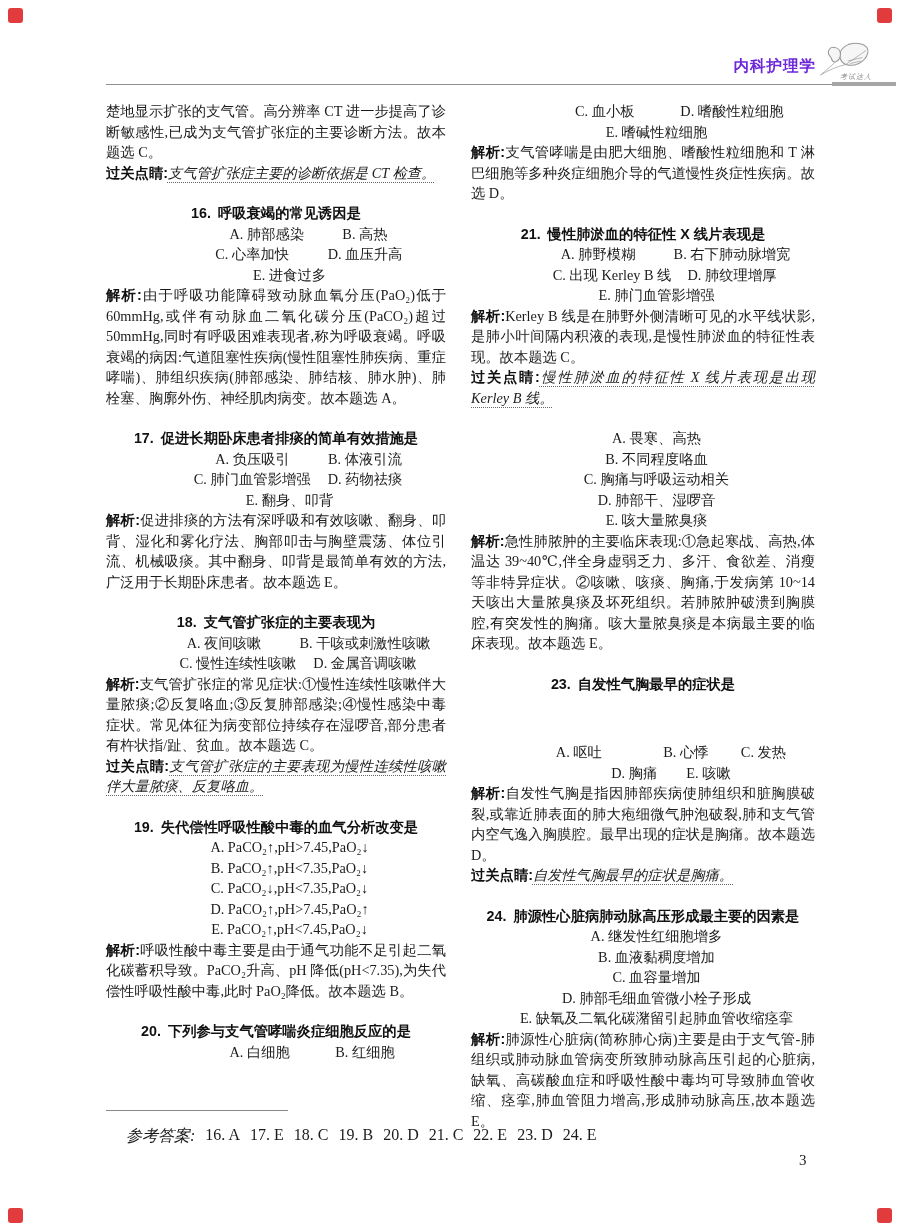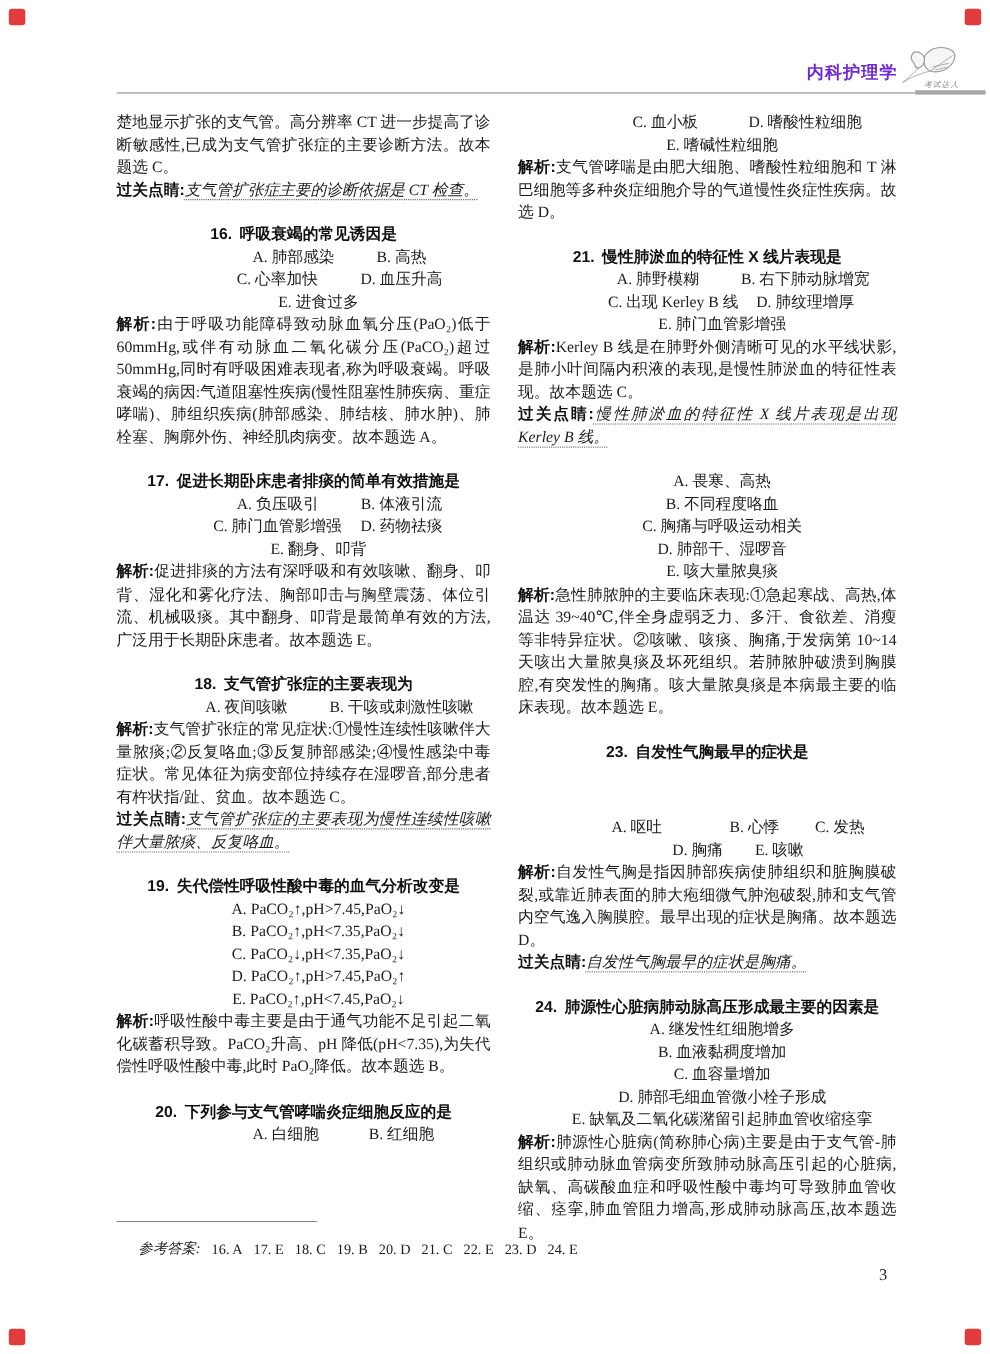--- a/index.html
+++ b/index.html
@@ -58,21 +58,21 @@
   .third-b { width: 110px; margin-top: 48px; }
   .tip-text {
     font-style: italic;
     text-decoration: underline dotted #666 1px;
     text-underline-offset: 4px;
   }
   
   .answers-rule { position: absolute; left: 106px; top: 1110px; width: 182px; height: 1px; background: #8a8a8a; }
   .answers {
     position: absolute; left: 126px; top: 1126px;
-    font-size: 13px; display: flex; gap: 10px; align-items: flex-end; white-space: nowrap;
+    font-size: 16px; display: flex; gap: 10px; align-items: flex-start; white-space: nowrap;
   }
   .ans-label { font-style: italic; }
   .page-num { position: absolute; left: 799px; top: 1152px; font-size: 15px; color: #222; }
 </style>
 </head>
 <body>
 
 <div class="corner tl"></div>
 <div class="corner tr"></div>
 <div class="corner bl"></div>
@@ -120,20 +120,21 @@
       <div><span class="opt half">C. 肺门血管影增强</span><span class="opt">D. 药物祛痰</span></div>
       <div><span class="opt">E. 翻身、叩背</span></div>
     </div>
     <p class="para"><span class="lbl">解析:</span><span>促进排痰的方法有深呼吸和有效咳嗽、翻身、叩背、湿化和雾化疗法、胸部叩击与胸壁震荡、体位引流、机械吸痰。其中翻身、叩背是最简单有效的方法,广泛用于长期卧床患者。故本题选 E。</span></p>
   </section>
 
   <section class="question">
     <h3 class="stem"><span class="qnum">18.</span><span>支气管扩张症的主要表现为</span></h3>
     <div class="opts">
       <div><span class="opt half">A. 夜间咳嗽</span><span class="opt">B. 干咳或刺激性咳嗽</span></div>
+      <div><span class="opt half">C. 慢性连续性咳嗽</span><span class="opt">D. 金属音调咳嗽</span></div>
     </div>
     <p class="para"><span class="lbl">解析:</span><span>支气管扩张症的常见症状:①慢性连续性咳嗽伴大量脓痰;②反复咯血;③反复肺部感染;④慢性感染中毒症状。常见体征为病变部位持续存在湿啰音,部分患者有杵状指/趾、贫血。故本题选 C。</span></p>
     <p class="para"><span class="lbl">过关点睛:</span><span class="tip-text">支气管扩张症的主要表现为慢性连续性咳嗽伴大量脓痰、反复咯血。</span></p>
   </section>
 
   <section class="question">
     <h3 class="stem"><span class="qnum">19.</span><span>失代偿性呼吸性酸中毒的血气分析改变是</span></h3>
     <div class="opts">
       <div><span class="opt">A. PaCO₂↑,pH&gt;7.45,PaO₂↓</span></div>
       <div><span class="opt">B. PaCO₂↑,pH&lt;7.35,PaO₂↓</span></div>

